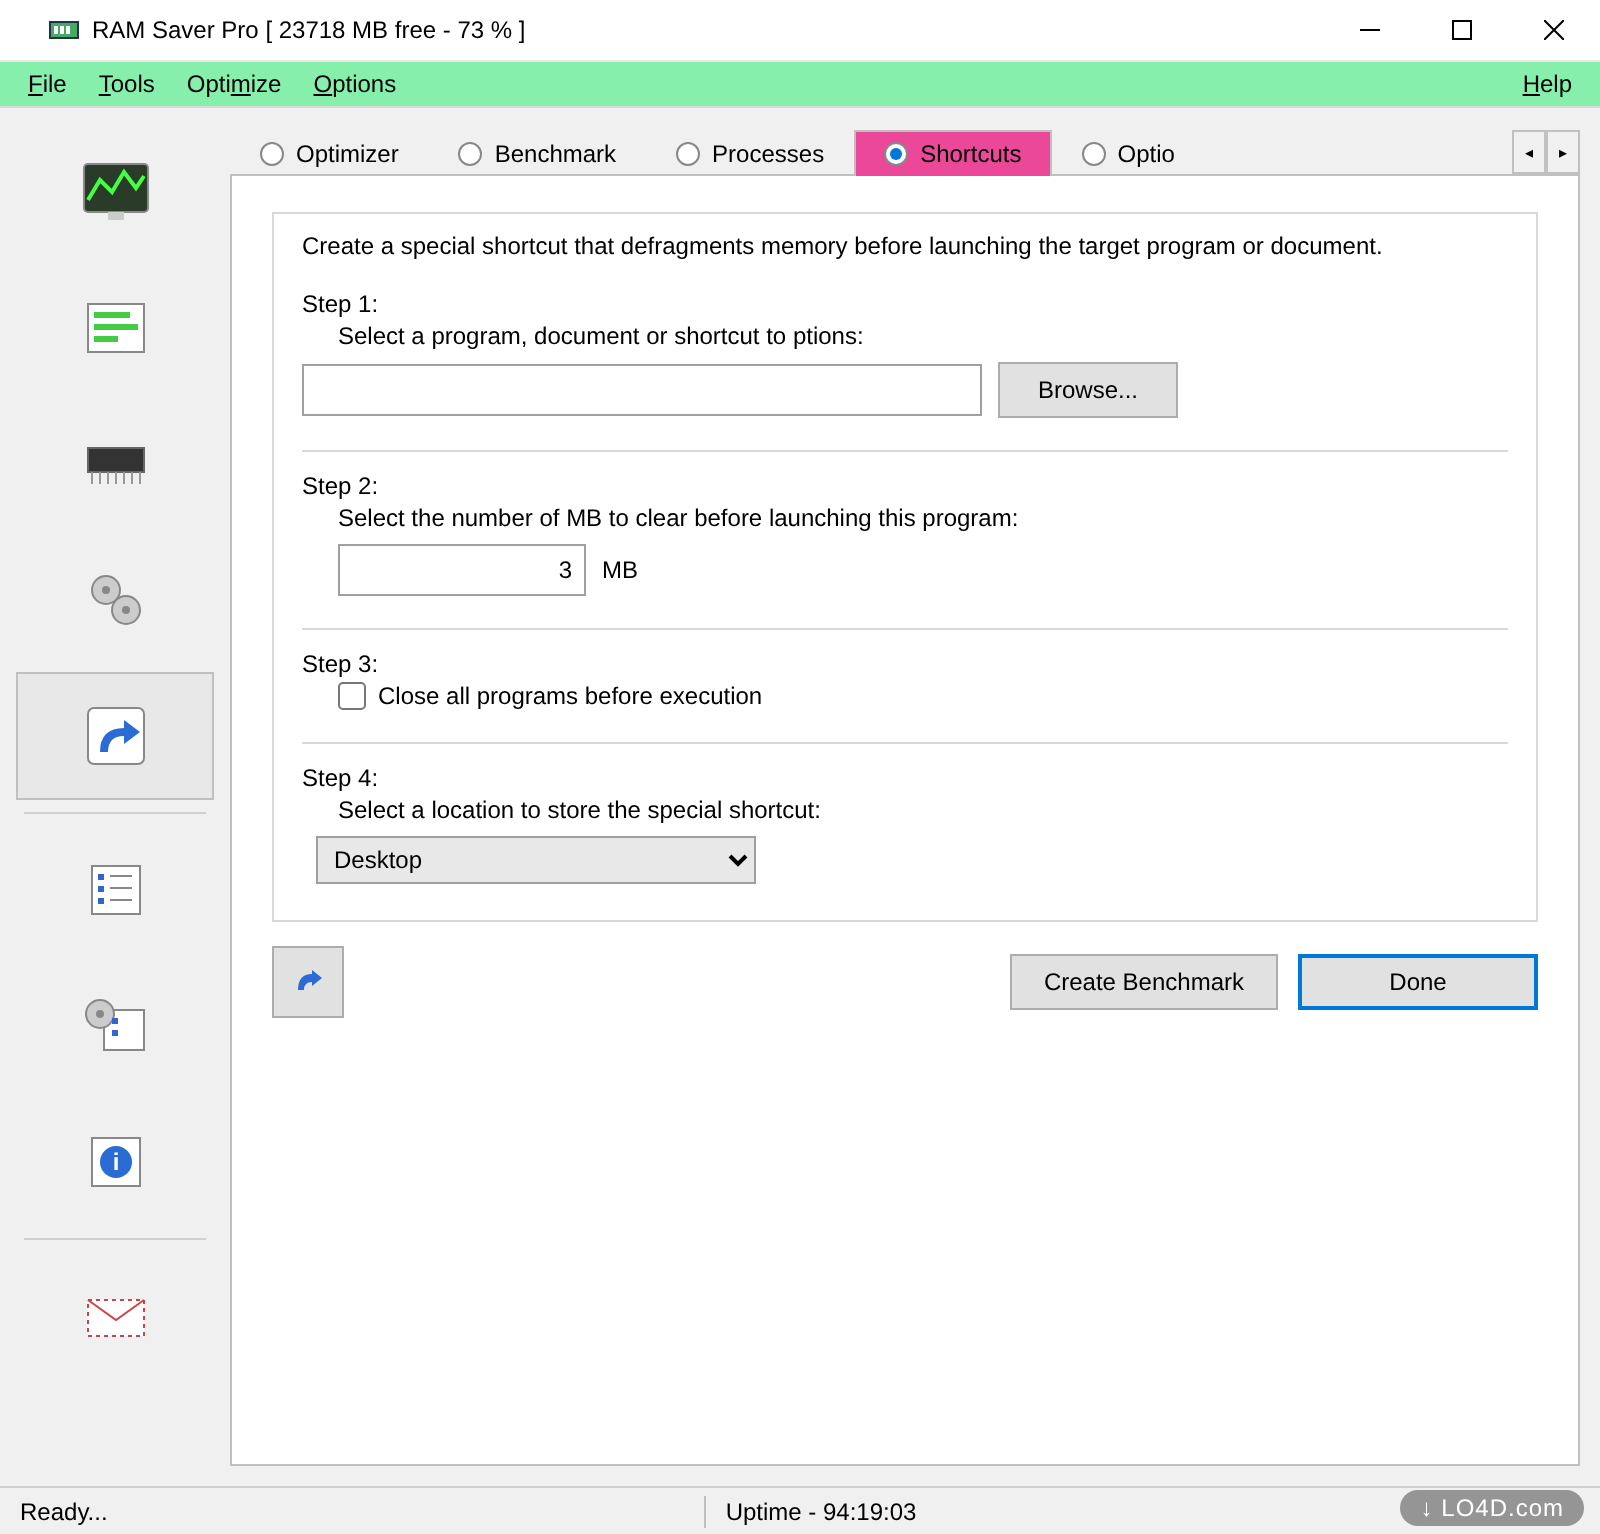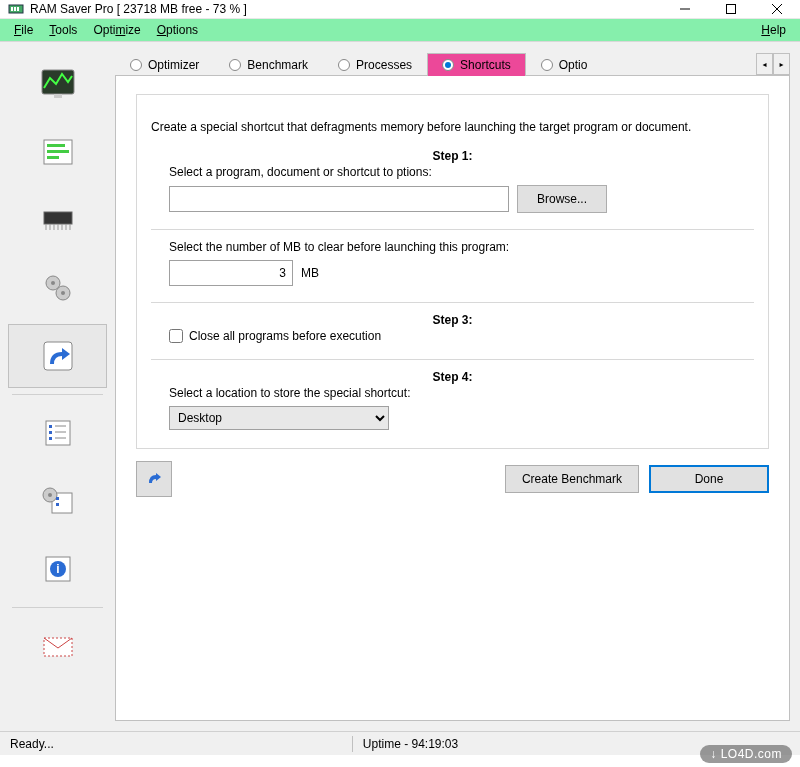--- a/index.html
+++ b/index.html
@@ -1,18 +1,18 @@
 <!DOCTYPE html>
 <html><head>
 <meta charset="utf-8">
 <style>
 * { box-sizing: border-box; margin: 0; padding: 0; font-family: "Segoe UI", Tahoma, sans-serif; font-size: 12px; }
 body { width: 800px; height: 767px; background: #fff; position: relative; overflow: hidden; }
 
-.titlebar { height: 19px; background: #fff; border-bottom: 1px solid #e8e8e8; display: flex; align-items: center; padding: 0 0 0 8px; }
+.titlebar { height: 31px; background: #fff; border-bottom: 1px solid #e8e8e8; display: flex; align-items: center; padding: 0 0 0 24px; }
 .titlebar .app-icon { width: 16px; height: 16px; margin-right: 6px; }
 .titlebar .title { flex: 1; font-size: 12px; color: #000; }
 .titlebar .win-controls { display: flex; height: 100%; }
 .titlebar .win-btn { width: 46px; height: 100%; display: flex; align-items: center; justify-content: center; color: #000; cursor: pointer; }
 .titlebar .win-btn svg { width: 10px; height: 10px; }
 
 .menubar { height: 23px; display: flex; align-items: center; padding: 0 6px; border-bottom: 1px solid #d8d8d8; background: #86efac; }
 .menubar .menu-item { padding: 2px 8px; cursor: pointer; }
 .menubar .menu-item u { text-decoration: underline; }
 .menubar .spacer { flex: 1; }
@@ -31,38 +31,38 @@
 .tabs { display: flex; flex: 1; }
 .tab { display: flex; align-items: center; gap: 6px; padding: 4px 14px; border: 1px solid transparent; border-bottom: none; cursor: pointer; position: relative; top: 1px; background: #f0f0f0; }
 .tab.active { background: #ec4899; border-color: #c0c0c0; z-index: 2; }
 .tab .radio { width: 12px; height: 12px; border-radius: 50%; border: 1px solid #888; background: #fff; position: relative; }
 .tab.active .radio::after { content: ""; position: absolute; top: 2px; left: 2px; width: 6px; height: 6px; border-radius: 50%; background: #0078d7; }
 .tab-scroll { display: flex; }
 .tab-arrow { width: 17px; height: 22px; border: 1px solid #c0c0c0; background: #f0f0f0; display: flex; align-items: center; justify-content: center; cursor: pointer; font-size: 8px; }
 
 .panel { flex: 1; background: #fff; border: 1px solid #c0c0c0; padding: 18px 20px 14px; position: relative; }
 
-.groupbox { border: 1px solid #d8d8d8; padding: 24px 14px 18px; position: relative; margin-bottom: 0; }
+.groupbox { border: 1px solid #d8d8d8; padding: 8px 14px 18px; position: relative; margin-bottom: 0; }
 .intro { margin-bottom: 14px; line-height: 1.35; }
-.step-title { font-weight: bold; margin-bottom: 2px; text-align: center; }
+.step-title { font-weight: normal; margin-bottom: 2px; }
 .step-desc { margin: 0 0 6px 18px; }
 .hr { border: none; border-top: 1px solid #d8d8d8; margin: 16px 0 10px; }
 
-.row-program { display: flex; gap: 8px; margin-left: 18px; align-items: center; }
+.row-program { display: flex; gap: 8px; align-items: center; }
 .row-program input[type=text] { flex: 1; max-width: 340px; height: 26px; border: 1px solid #a0a0a0; padding: 0 4px; background: #fff; }
 .win-button { height: 28px; min-width: 90px; padding: 0 16px; background: #e1e1e1; border: 1px solid #adadad; cursor: pointer; }
 .win-button.primary { border: 2px solid #0078d7; background: #e1e1e1; }
 
 .row-mb { display: flex; gap: 8px; margin-left: 18px; align-items: center; }
 .row-mb input { width: 124px; height: 26px; text-align: right; padding: 0 6px; border: 1px solid #a0a0a0; background: #fff; }
 
 .row-check { display: flex; gap: 6px; margin-left: 18px; align-items: center; }
 .row-check input[type=checkbox] { width: 14px; height: 14px; }
 
-.row-select { margin-left: 18px; text-decoration: underline; }
+.row-select { margin-left: 7px; text-decoration: underline; }
 .row-select select { width: 220px; height: 24px; background: #e8e8e8; border: 1px solid #a0a0a0; padding: 0 4px; }
 
 .bottom-row { display: flex; align-items: center; margin-top: 12px; gap: 10px; }
 .bottom-row .flex { flex: 1; }
 .small-icon-btn { width: 36px; height: 36px; border: 1px solid #adadad; background: #e1e1e1; display: flex; align-items: center; justify-content: center; cursor: pointer; }
 
 .statusbar { height: 24px; border-top: 1px solid #d0d0d0; background: #f0f0f0; display: flex; align-items: center; padding: 0 10px; font-size: 12px; }
 .statusbar .sb-left { flex: 1; }
 .statusbar .sb-sep { width: 1px; height: 16px; background: #c0c0c0; margin: 0 10px; }
 
@@ -254,20 +254,21 @@
 
         <div class="step-title">Step 1:</div>
         <div class="step-desc">Select a program, document or shortcut to ptions:</div>
         <div class="row-program">
           <input type="text" value="" style="">
           <button class="win-button">Browse...</button>
         </div>
 
         <hr class="hr">
 
+        <div class="step-title">Step 2:</div>
         <div class="step-desc">Select the number of MB to clear before launching this program:</div>
         <div class="row-mb">
           <input type="text" value="3" style="">
           <span>MB</span>
         </div>
 
         <hr class="hr">
 
         <div class="step-title">Step 3:</div>
         <div class="row-check">

